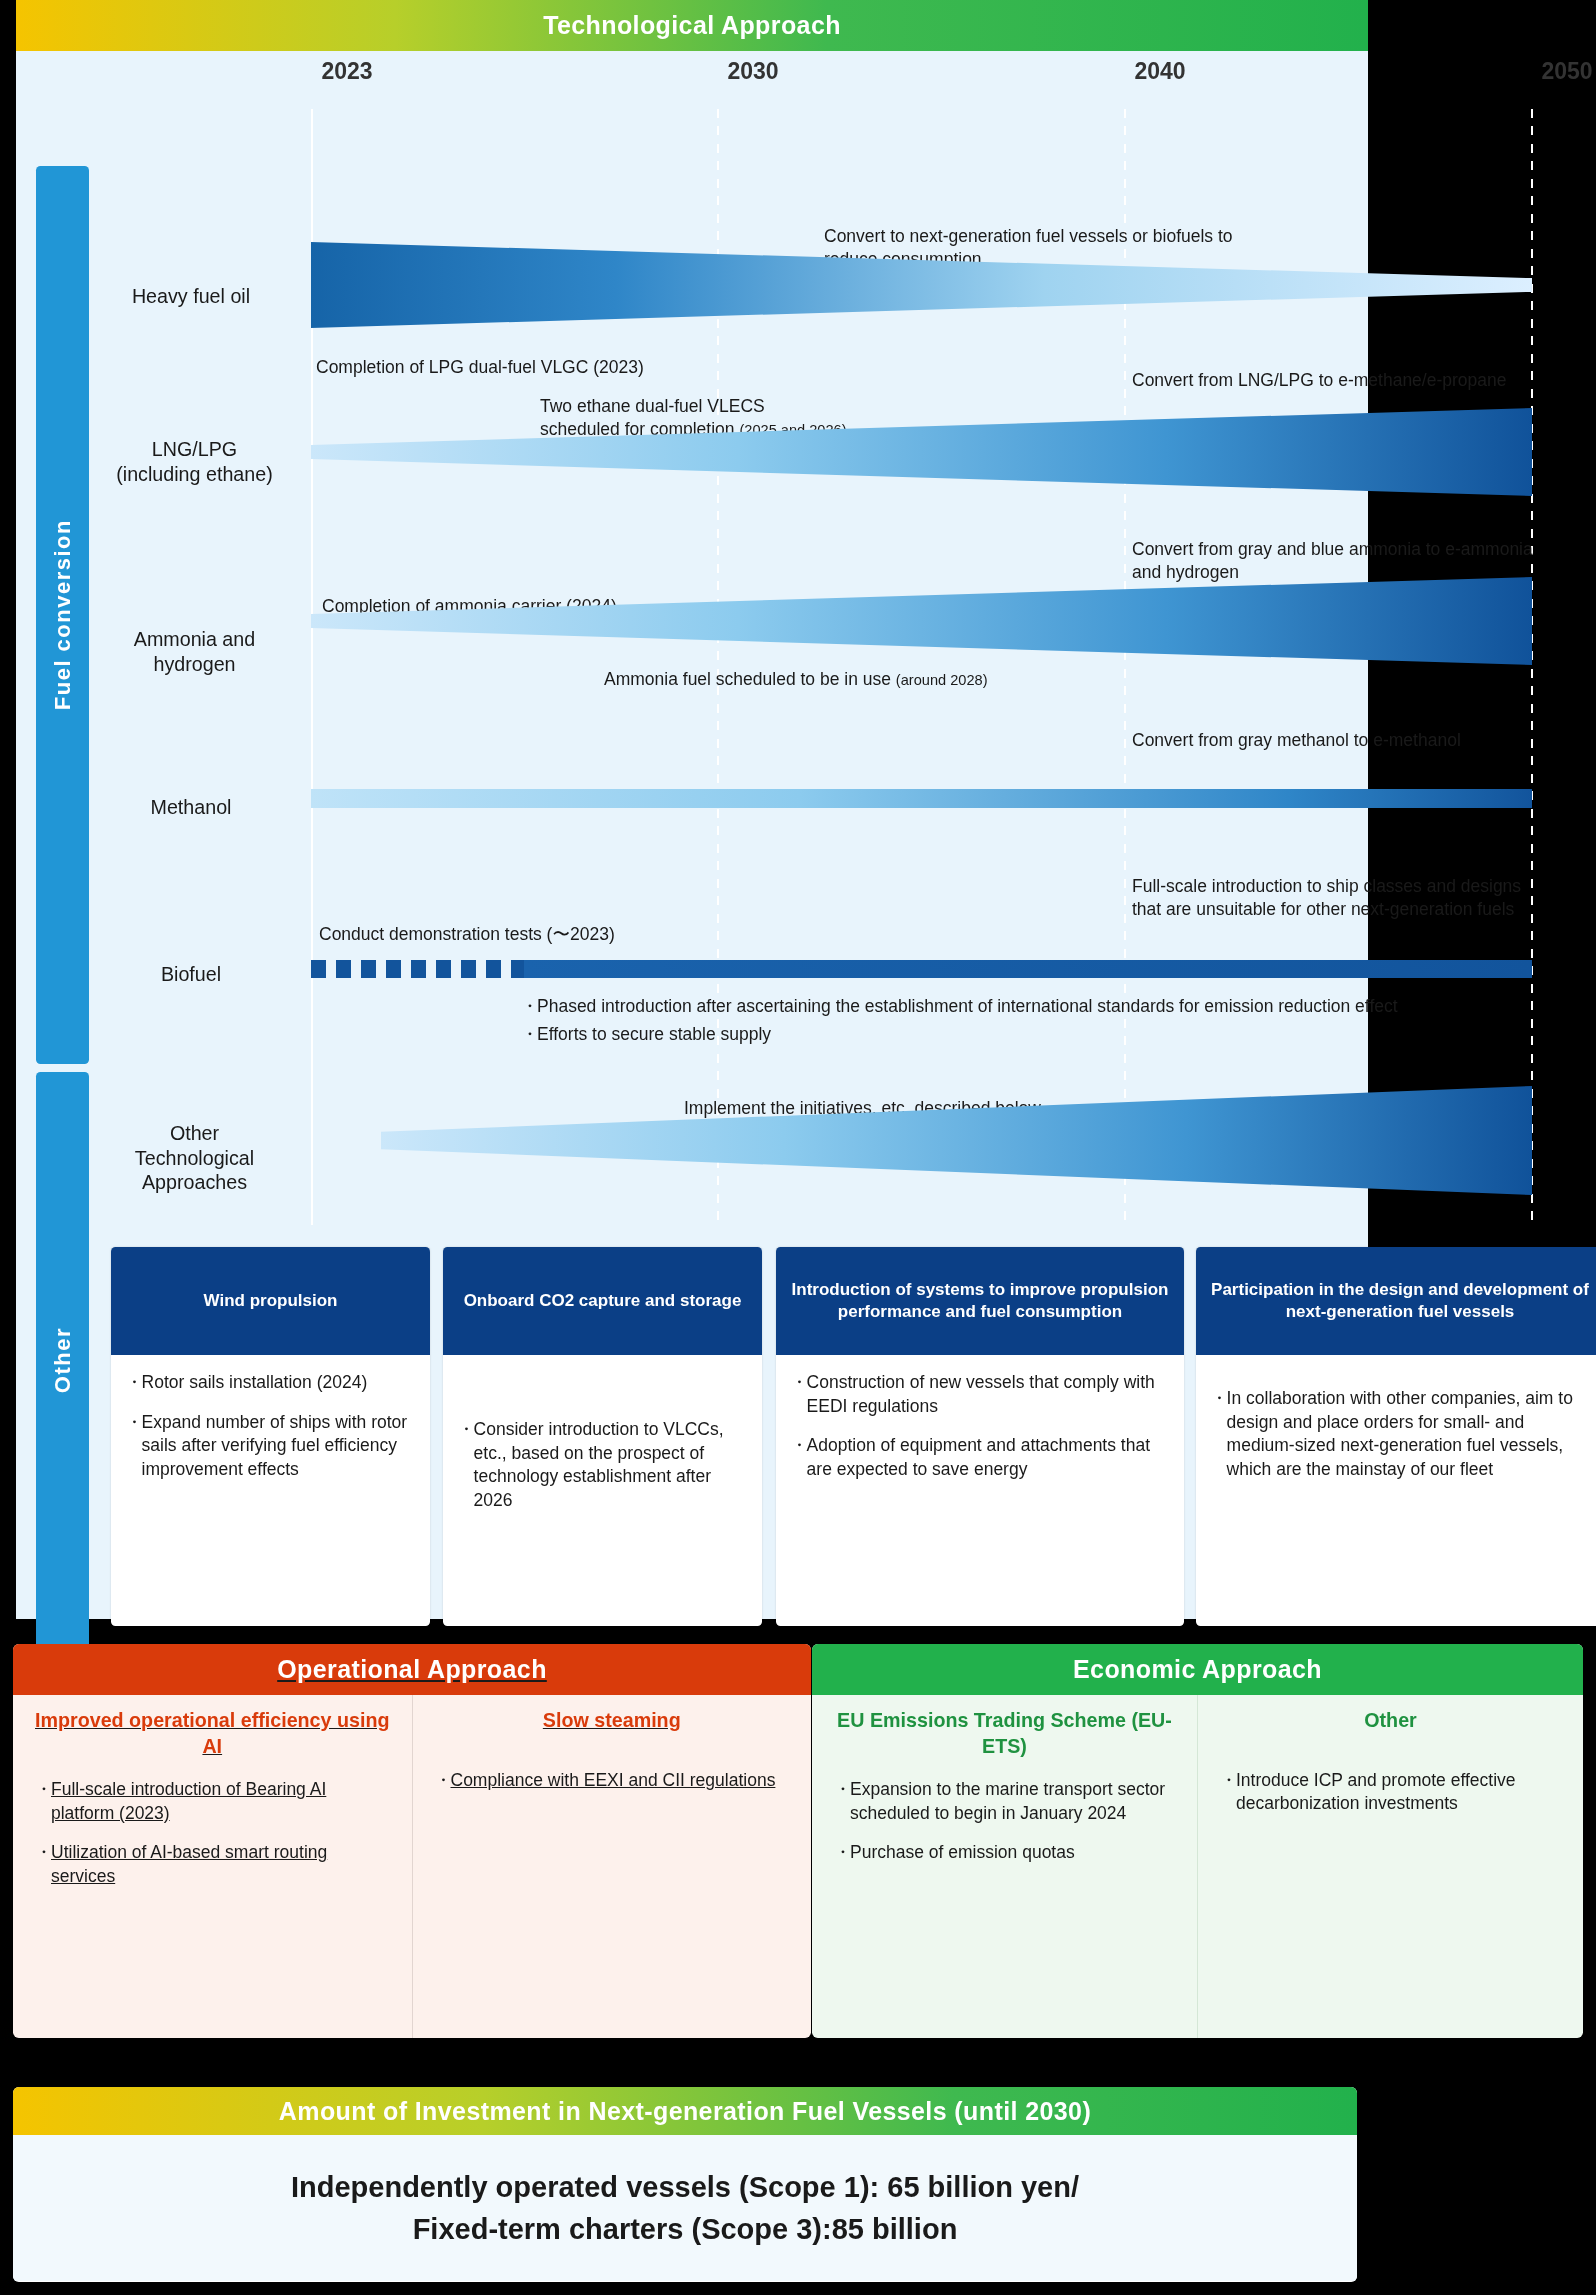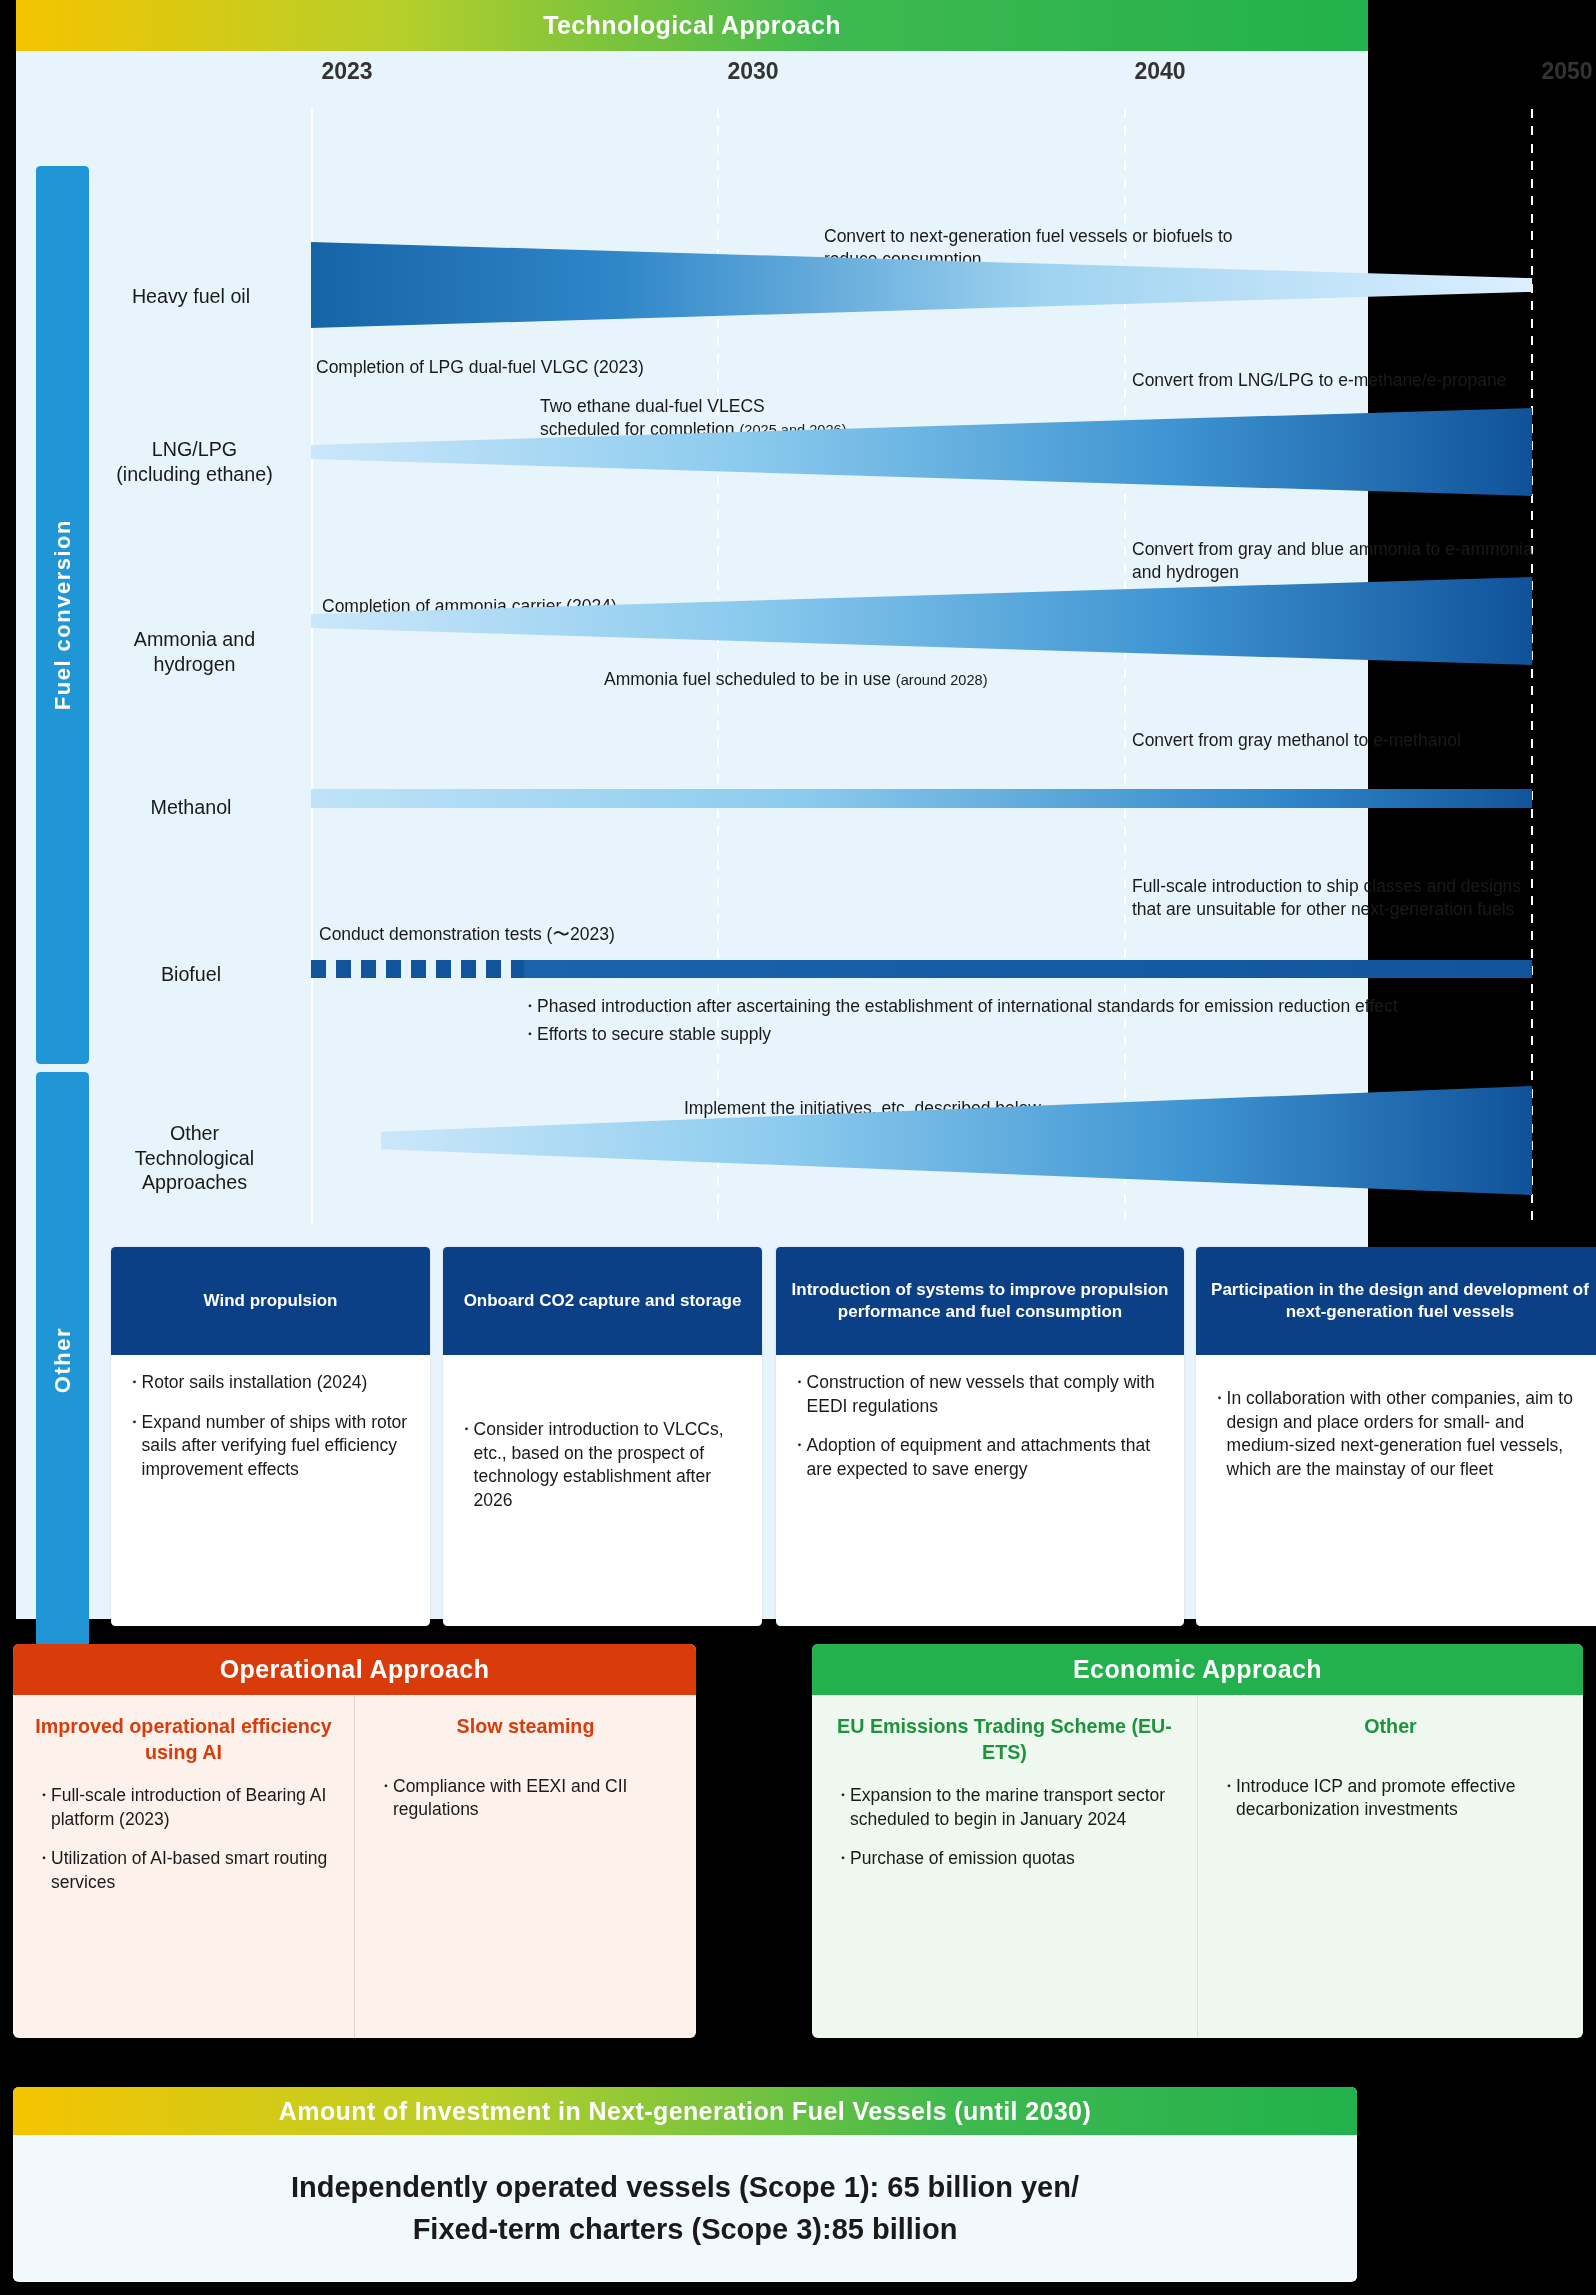--- a/index.html
+++ b/index.html
@@ -60,24 +60,24 @@
   .card{position:absolute;background:#fff;border-radius:4.4px;box-shadow:0 0.7px 2.2px rgba(0,0,0,.15);overflow:hidden;}
   .card-head{background:#0b3f86;color:#fff;font-size:17px;font-weight:bold;line-height:1.3;
              display:flex;align-items:center;justify-content:center;text-align:center;padding:0 11.7px;height:108px;}
   .card-body{padding:16px 14.6px 7.3px 14.6px;font-size:17.5px;line-height:1.35;}
   .card-body div{position:relative;padding-left:16px;margin-bottom:16px;}
   .card-body div:before{content:"・";position:absolute;left:0;top:0;}
 
   
   .mid{position:absolute;left:0;top:1644px;width:1596px;height:416px;}
   .mid-panel{position:absolute;top:0;border-radius:5.8px;overflow:hidden;}
-  .oper{left:13px;width:683px;background:#fdf1ec;height:394px;}
+  .oper{left:13px;width:798px;background:#fdf1ec;height:394px;text-decoration:underline;}
   .econ{left:812px;width:771px;background:#eef8ef;height:394px;}
   .mid-cols{display:flex;height:343px;}
-  .mid-col{flex:1;padding:19px 22px;}
+  .mid-col{flex:1;padding:13px 22px;}
   .mid-col + .mid-col{border-left:0.7px solid #e2d5d0;}
   .econ .mid-col + .mid-col{border-left:0.7px solid #d4e7d6;}
   .mid-title{text-align:center;font-size:19.7px;font-weight:bold;line-height:1.3;margin-bottom:19px;}
   .oper .mid-title{color:#d93b0b;}
   .econ .mid-title{color:#1f9240;}
   .mid-list{font-size:17.5px;line-height:1.35;}
   .mid-list div{position:relative;padding-left:16px;margin-bottom:16px;}
   .mid-list div:before{content:"・";position:absolute;left:0;top:0;}
   .center-list div{text-align:left;}
 

